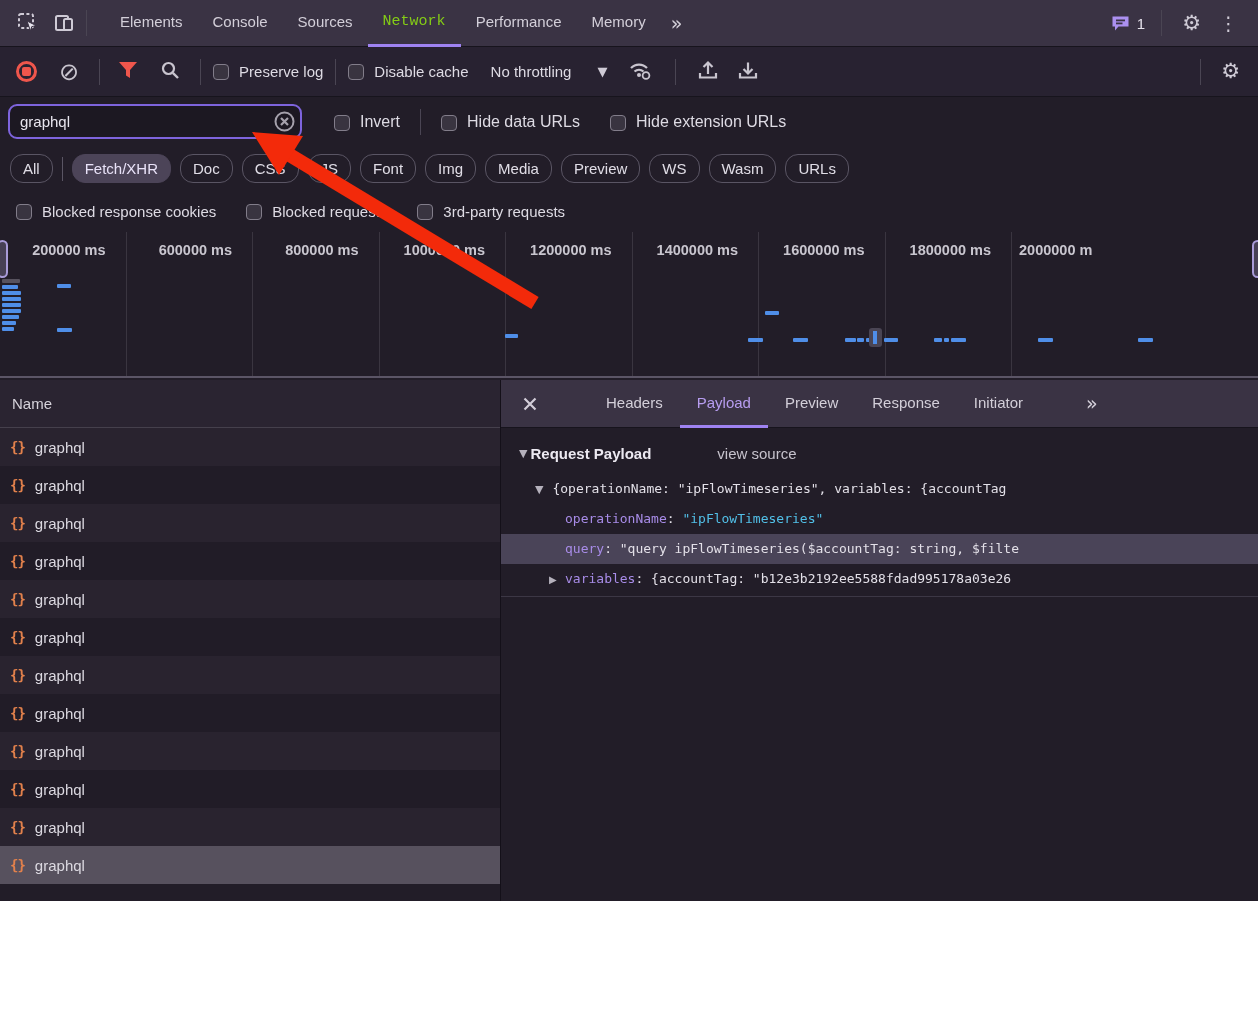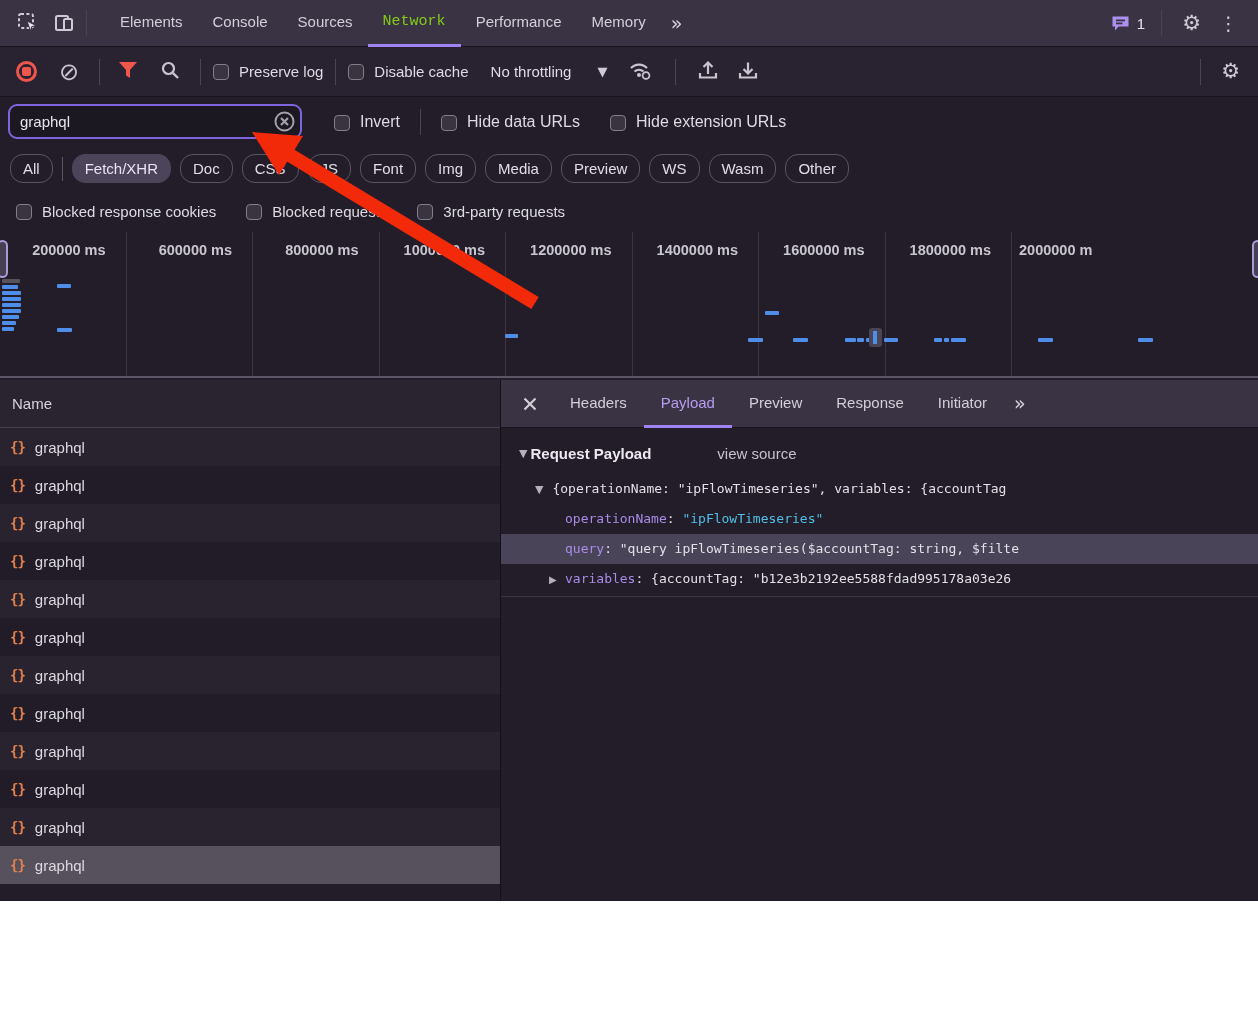--- a/index.html
+++ b/index.html
@@ -85,21 +85,21 @@
     font-size:15px; color:#dcd9e1; }
   .req-row.odd { background:#29232f; }
   .req-row.even { background:#211c27; }
   .req-row.selected { background:#57515e; }
   .json-ic { color:#e2814c; font-family:"DejaVu Sans Mono", monospace; font-size:14px;
     font-weight:bold; letter-spacing:-1px; }
 
   
   .right-pane { flex:1; background:#221d28; overflow:hidden; }
   .details-tabs { display:flex; align-items:center; height:48px; background:#3a3344;
-    border-bottom:1px solid #17141d; padding-left:14px; }
+    border-bottom:1px solid #17141d; padding-left:14px;gap:36px; }
   .close-x { width:30px; display:flex; align-items:center; justify-content:center; flex:none; }
   .dtabs { display:flex; height:100%; margin-left:8px; }
   .dtab { padding:0 17px; line-height:45px; height:48px; font-size:15px; color:#d3cfd9;
     border-bottom:3px solid transparent; white-space:nowrap; }
   .dtab.active { color:#b79df0; border-bottom-color:#9f83f2; }
 
   .payload-header { display:flex; align-items:center; margin:17px 0 12px 18px; }
   .tri-down { font-size:11px; color:#b5b1bc; margin-right:3px;
     font-family:"DejaVu Sans", sans-serif; }
   .payload-title { font-size:15px; font-weight:bold; color:#ece9f1; }
@@ -249,21 +249,21 @@
       <span class="chip active">Fetch/XHR</span>
       <span class="chip">Doc</span>
       <span class="chip">CSS</span>
       <span class="chip">JS</span>
       <span class="chip">Font</span>
       <span class="chip">Img</span>
       <span class="chip">Media</span>
       <span class="chip">Preview</span>
       <span class="chip">WS</span>
       <span class="chip">Wasm</span>
-      <span class="chip">Other</span>
+      <span class="chip">URLs</span>
     </div>
 
   <div class="checksrow" id="extra-filters">
       <span class="chkgrp">
         <span class="chk"></span>
         <span>Blocked response cookies</span>
       </span>
       <span class="chkgrp">
         <span class="chk"></span>
         <span>Blocked requests</span>

